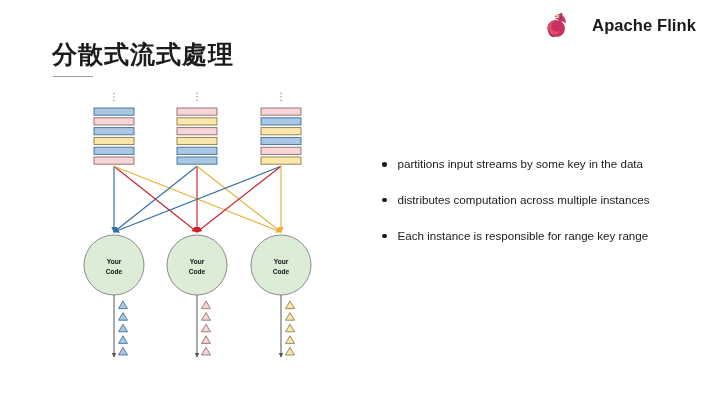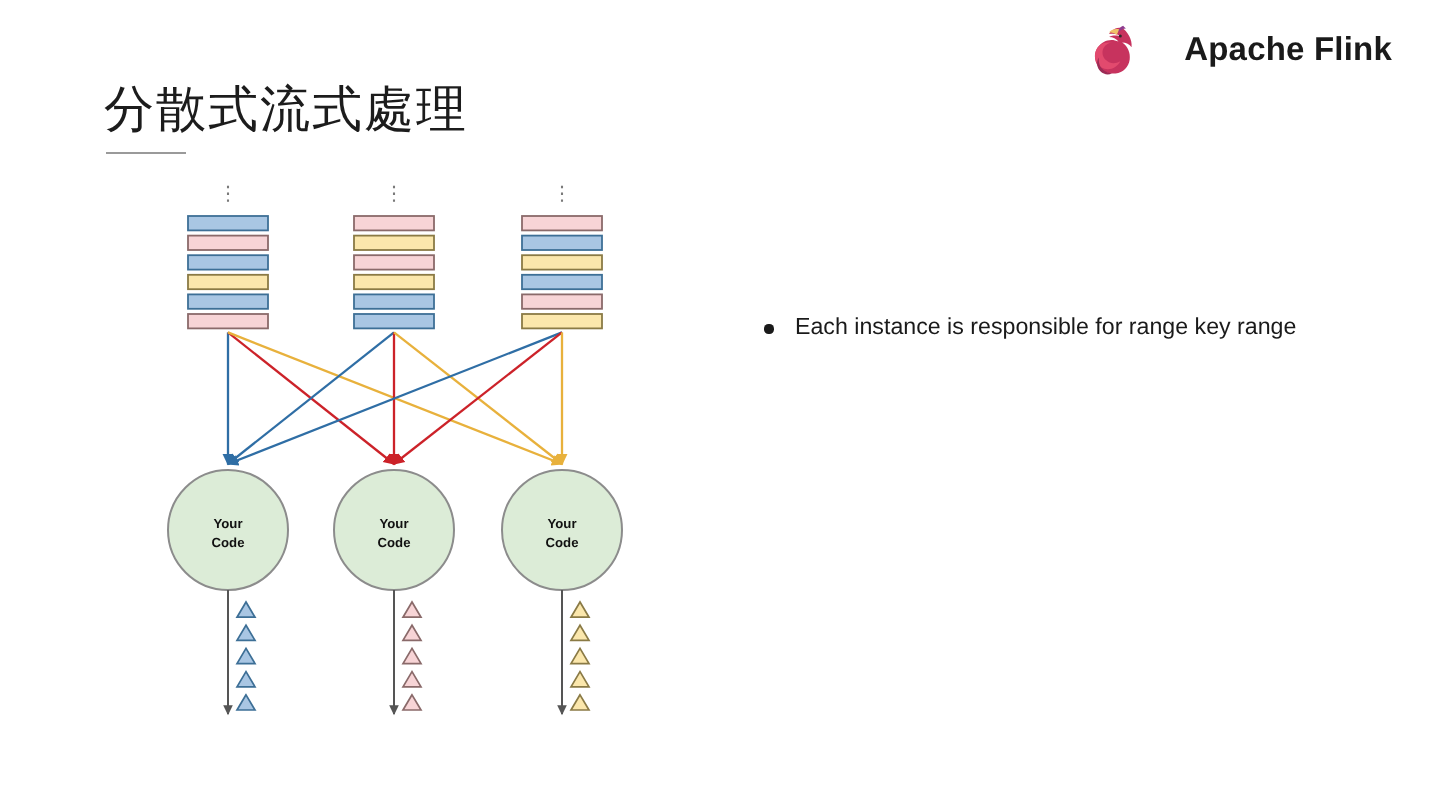--- a/index.html
+++ b/index.html
@@ -19,21 +19,21 @@
   }
   .logo-mark{width:30px;height:30px;display:block;}
   .logo-text{
     font-size:16.5px;font-weight:bold;color:#1a1a1a;
     letter-spacing:0.1px;white-space:nowrap;
   }
 
   
   .title{
     position:absolute;left:52px;top:38px;
-    font-size:25px;font-weight:normal;color:#1c1c1c;
+    font-size:25px;font-weight:bold;color:#1c1c1c;
     letter-spacing:1px;white-space:nowrap;
   }
   .title-rule{
     position:absolute;left:53px;top:76px;
     width:40px;height:0;border-top:1.3px solid #9a9a9a;
   }
 
   
   .diagram{position:absolute;left:0;top:0;width:360px;height:405px;}
   .diagram svg{display:block;}
@@ -166,18 +166,26 @@
           <polygon points="290,324.2 285.5,331.8 294.5,331.8" fill="#fbe7ac" stroke="#8a7a45" stroke-width="0.85"></polygon>
           <polygon points="290,335.8 285.5,343.40000000000003 294.5,343.40000000000003" fill="#fbe7ac" stroke="#8a7a45" stroke-width="0.85"></polygon>
           <polygon points="290,347.4 285.5,355 294.5,355" fill="#fbe7ac" stroke="#8a7a45" stroke-width="0.85"></polygon>
         </g>
       </svg>
   </div>
 
   <div class="bullets">
     <div class="bullet">
       <span class="bullet-dot"></span>
+      <span class="bullet-text">partitions input streams by some key in the data</span>
+    </div>
+    <div class="bullet">
+      <span class="bullet-dot"></span>
+      <span class="bullet-text">distributes computation across multiple instances</span>
+    </div>
+    <div class="bullet">
+      <span class="bullet-dot"></span>
       <span class="bullet-text">Each instance is responsible for range key range</span>
     </div>
   </div>
 
 
 </div>
 
 </body></html>

